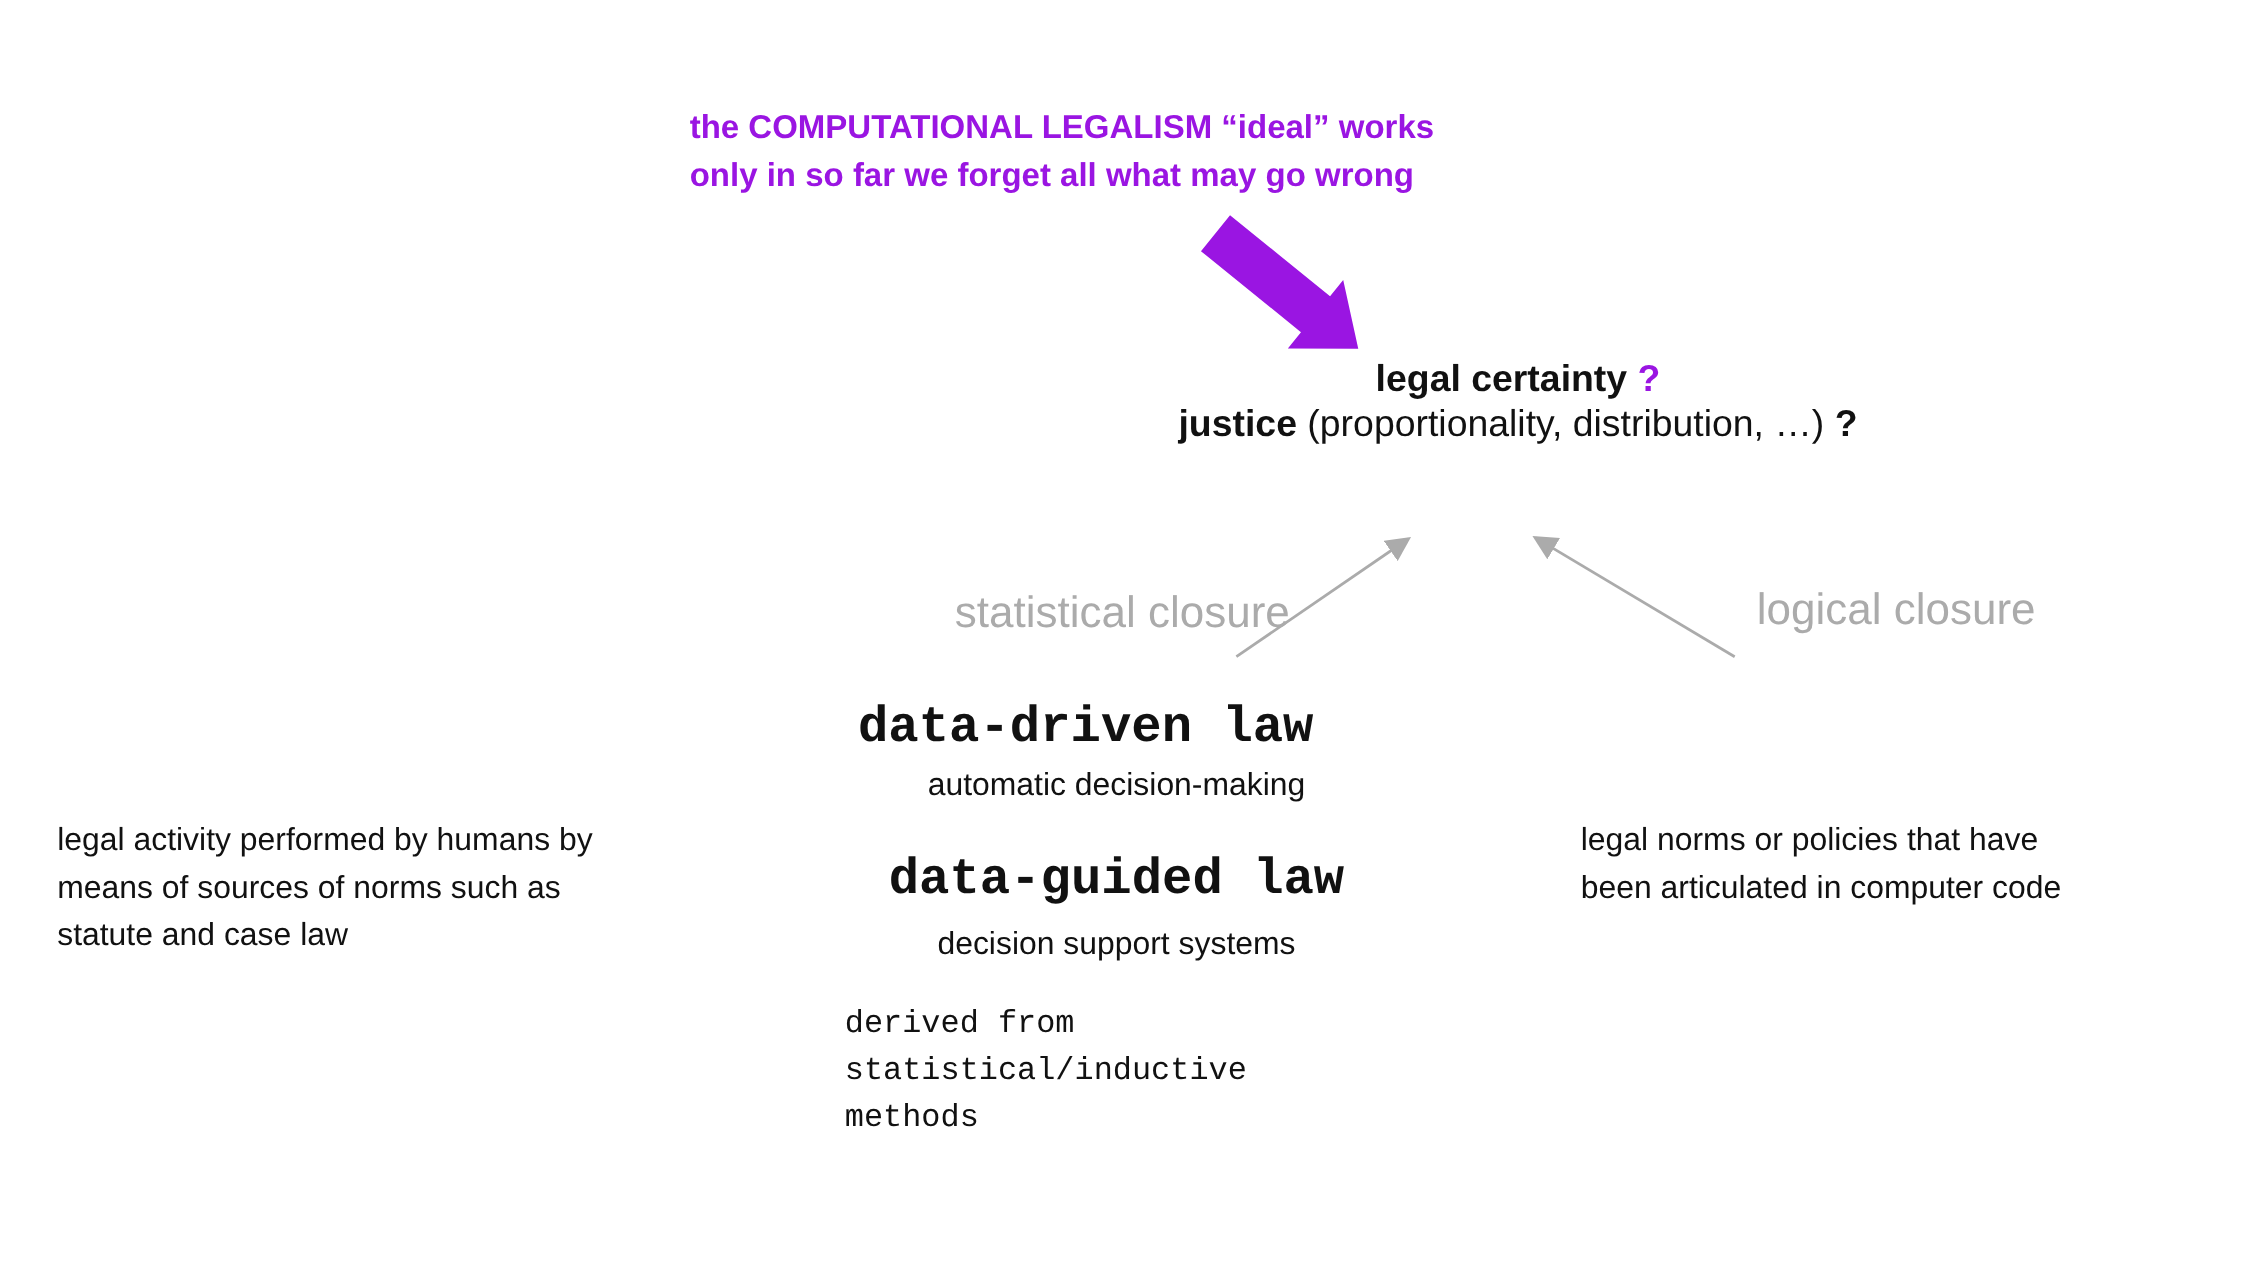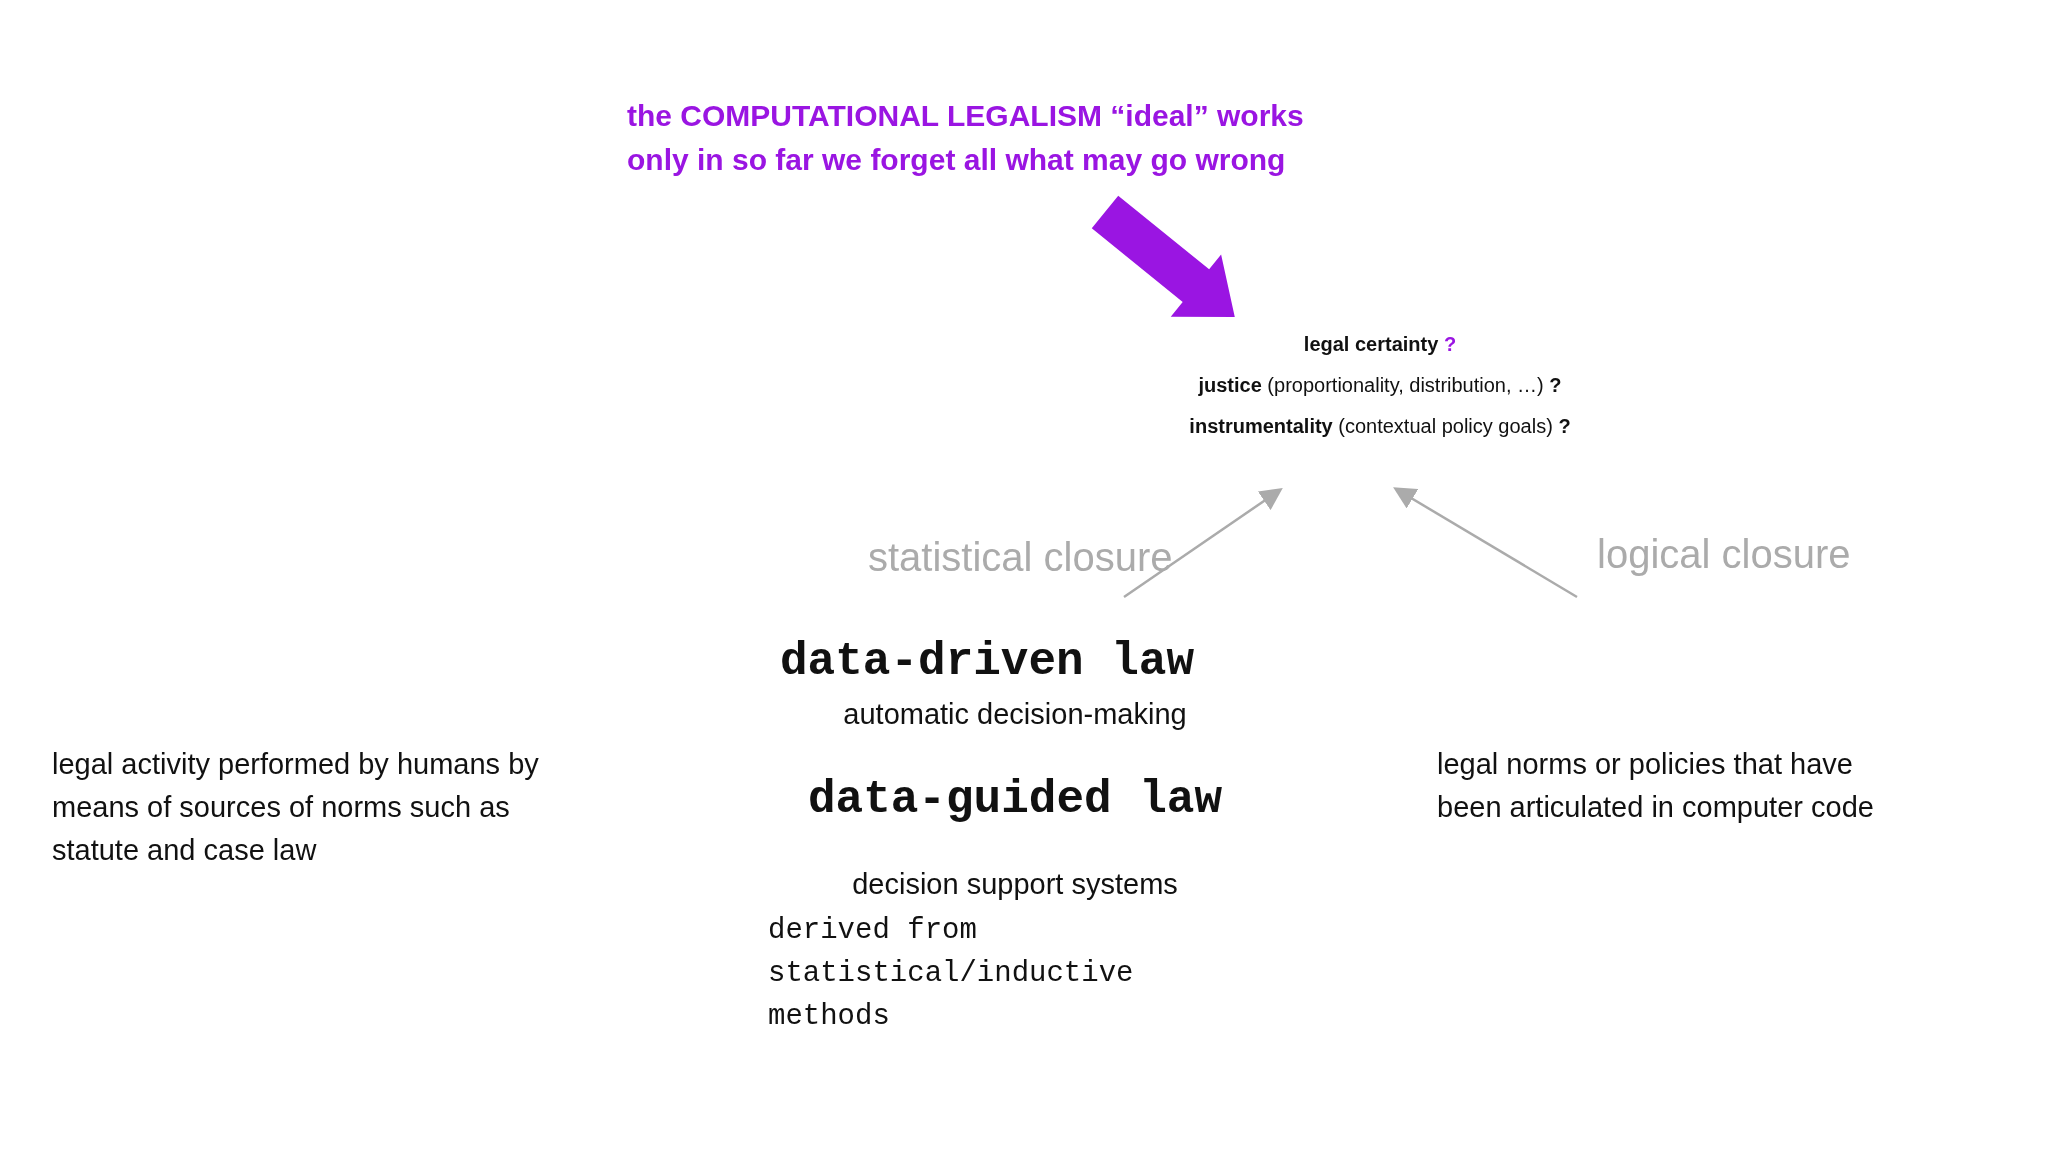--- a/index.html
+++ b/index.html
@@ -16,21 +16,21 @@
   .abs { position: absolute; }
   .title {
     left: 627px; top: 94px;
     font-size: 30px; line-height: 44px; font-weight: bold;
     color: var(--accent-purple, #9a15e2);
     white-space: pre-line;
   }
   .svg-overlay { left: 0; top: 0; pointer-events: none; }
   .questions {
     left: 1030px; top: 324px; width: 700px;
-    font-size: 20px; line-height: 41px;
+    font-size: 34px; line-height: 41px;
     text-align: center;
   }
   .questions b { font-weight: bold; }
   .q-mark-purple { color: var(--accent-purple, #9a15e2); font-weight: bold; }
   .q-mark-black { font-weight: bold; }
   .closure {
     font-size: 40px; line-height: 43px;
     color: var(--gray-muted, #ababab);
     margin-top: 12px;
   }
@@ -45,21 +45,21 @@
   .h-text-guided { left: 92px;  top: 636px; }
   .h-data-driven { left: 780px; top: 636px; width: 470px; text-align: left; }
   .h-data-guided { left: 780px; top: 774px; width: 470px; text-align: center; }
   .h-code-driven { left: 1470px; top: 636px; }
   .body-text {
     font-size: 29px; line-height: 43px;
     white-space: pre-line;
   }
   .left-body  { left: 52px;  top: 743px; width: 640px; }
   .mid-sub1   { left: 780px; top: 693px; width: 470px; text-align: center; }
-  .mid-sub2   { left: 780px; top: 863px; width: 470px; text-align: center; }
+  .mid-sub2   { left: 780px; top: 837px; width: 470px; text-align: center; }
   .mid-note   { left: 768px; top: 909px; width: 560px; font-family: Liberation Mono, monospace; }
   .right-body { left: 1437px; top: 743px; width: 600px; }
 </style>
 </head>
 <body>
 
 <div class="slide">
 
   <div class="abs title">the COMPUTATIONAL LEGALISM “ideal” works
 only in so far we forget all what may go wrong</div>
@@ -73,21 +73,20 @@
     <g transform="translate(1105,212) rotate(39)">
       <polygon points="0,-21 117,-21 117,-40 167,0 117,40 117,21 0,21" style="fill: var(--accent-purple, #9a15e2);"></polygon>
     </g>
     <line x1="1124" y1="597" x2="1280" y2="490" style="stroke: var(--gray-muted, #ababab);" stroke-width="2.5" marker-end="url(#gray-arrowhead)"></line>
     <line x1="1577" y1="597" x2="1396" y2="489" style="stroke: var(--gray-muted, #ababab);" stroke-width="2.5" marker-end="url(#gray-arrowhead)"></line>
   </svg>
 
   <div class="abs questions">
     <div><b>legal certainty</b> <span class="q-mark-purple">?</span></div>
     <div><b>justice</b> <span>(proportionality, distribution, …)</span> <span class="q-mark-black">?</span></div>
-    <div><b>instrumentality</b> <span>(contextual policy goals)</span> <span class="q-mark-black">?</span></div>
   </div>
 
   <div class="abs closure statistical">statistical closure</div>
   <div class="abs closure logical">logical closure</div>
 
   <div class="abs body-text left-body">legal activity performed by humans by
 means of sources of norms such as
 statute and case law</div>
 
   <div class="abs law-heading h-data-driven">data-driven law</div>

